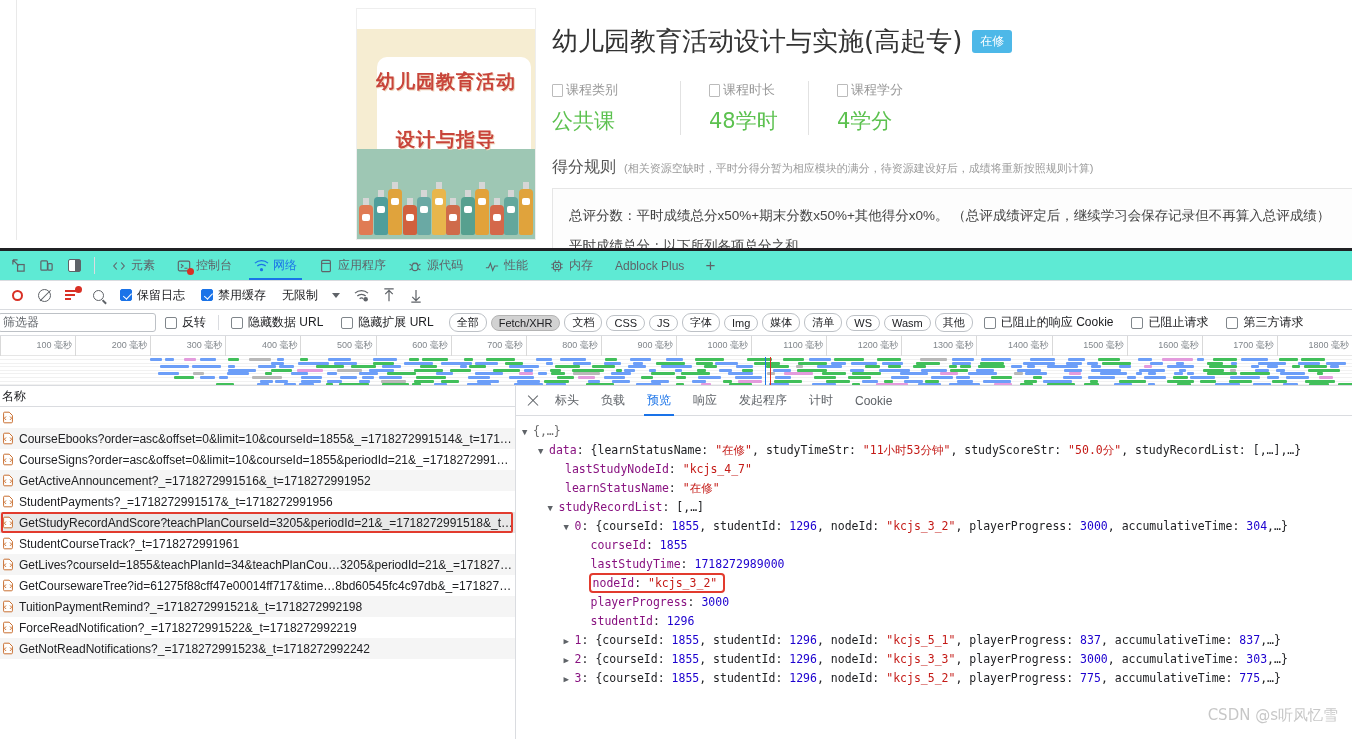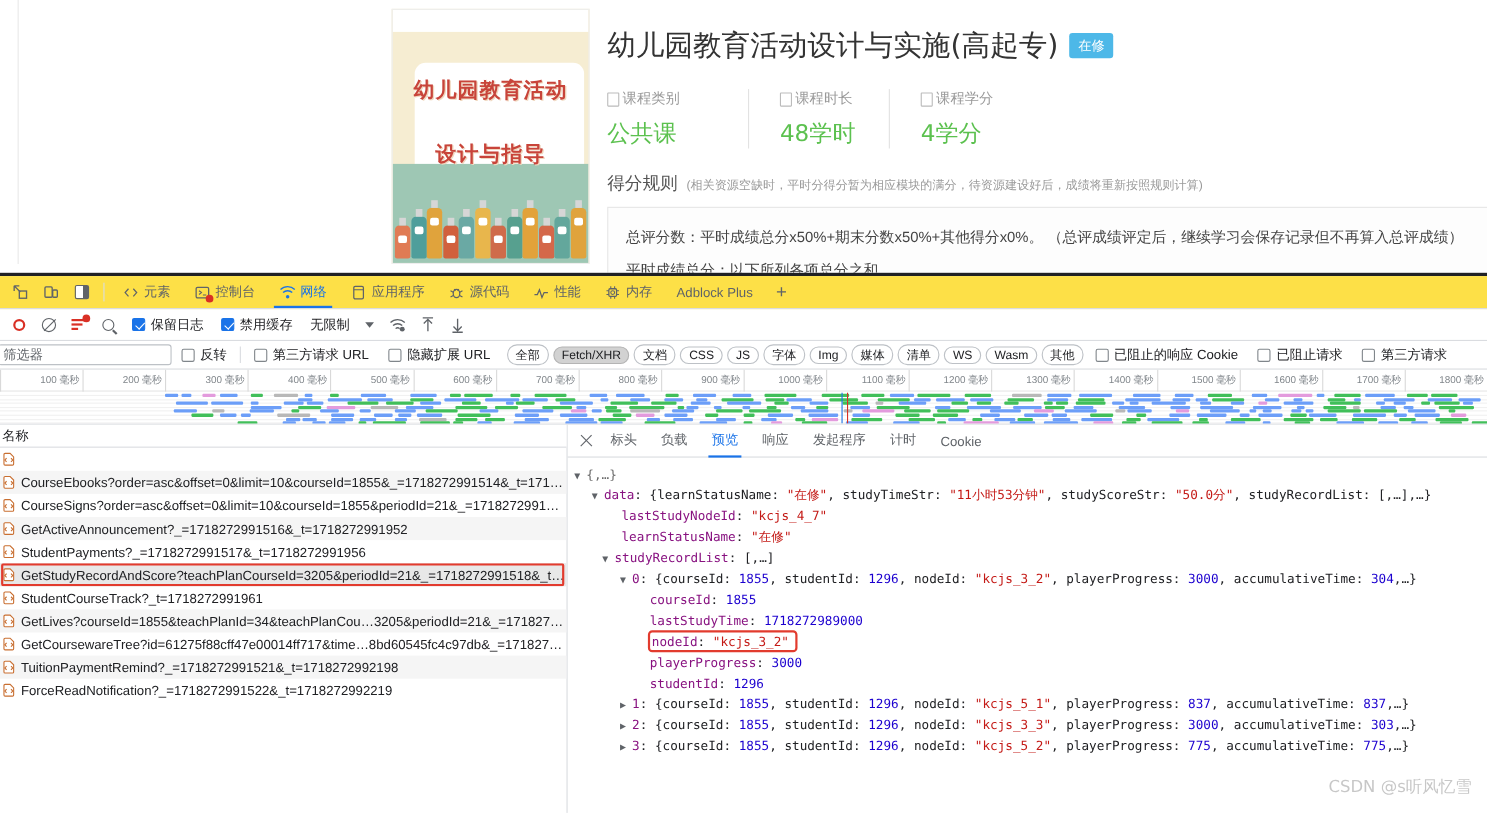--- a/index.html
+++ b/index.html
@@ -41,21 +41,21 @@
   .meta-value { font-size:21px; color:#5cc14f; margin-top:8px; font-family:"DejaVu Sans",sans-serif;}
   #rule-head { margin-top:22px; display:flex; align-items:baseline; gap:8px; }
   #rule-title { font-size:16px; color:#555; }
   #rule-note { font-size:11px; color:#9a9a9a; }
   #rule-box { margin-top:10px; border:1px solid #e6e6e6; background:#fdfdfd; padding:12px 16px; width:1013px; }
   .rule-line { font-size:13.5px; color:#444; line-height:30px; white-space:nowrap; }
 
   
   #devtools { position:absolute; left:0; top:248px; width:1352px; height:491px; background:#fff;
               border-top:3px solid #202124; display:flex; flex-direction:column; }
-  #dt-tabbar { height:30px; display:flex; align-items:stretch; background:#fde047;
+  #dt-tabbar { height:30px; display:flex; align-items:stretch; background:#5eead4;
                border-bottom:1px solid #dadce0; padding-left:4px; }
   .dock-btn { width:28px; display:flex; align-items:center; justify-content:center; color:#5f6368; }
   .dock-glyph { width:13px; height:13px; border:1.4px solid #5f6368; border-radius:2px; position:relative;}
   .dock-glyph.c{ background:linear-gradient(90deg,#fff 0 55%, #5f6368 55% 100%);}
   #dock-sep { width:1px; background:#dadce0; margin:6px 6px; }
   .dt-tab { display:flex; align-items:center; gap:5px; padding:0 11px; color:#5f6368; font-size:12px;
             position:relative; white-space:nowrap; }
   .dt-tab.active { color:#1a73e8; }
   .dt-tab.active::after { content:""; position:absolute; left:6px; right:6px; bottom:0; height:2px; background:#1a73e8; }
   .tab-ico { width:14px; height:14px; display:inline-block; position:relative; color:#5f6368;}
@@ -335,21 +335,21 @@
 
   <div id="dt-filterbar">
     <div id="filter-input">筛选器</div>
     <label class="fb-check">
       <span class="cb"></span>
       <span>反转</span>
     </label>
     <span class="vsep"></span>
     <label class="fb-check">
       <span class="cb"></span>
-      <span>第三方请求 URL</span>
+      <span>隐藏数据 URL</span>
     </label>
     <label class="fb-check">
       <span class="cb"></span>
       <span>隐藏扩展 URL</span>
     </label>
     <div id="types-host" style="display:flex;align-items:center;margin-left:4px">
         <span class="type-pill box">全部</span>
         <span class="type-pill sel">Fetch/XHR</span>
         <span class="type-pill box">文档</span>
         <span class="type-pill box">CSS</span>
@@ -811,20 +811,27 @@
               </svg></span>
             <span class="req-name">TuitionPaymentRemind?_=1718272991521&amp;_t=1718272992198</span>
           </div>
           <div class="req-row">
             <span class="xhr-ico"><svg width="12" height="13" viewBox="0 0 12 13">
                 <path d="M7.2 1.2H2.6a1 1 0 0 0-1 1v8.6a1 1 0 0 0 1 1h6.8a1 1 0 0 0 1-1V4.4z" fill="#fff" stroke="#c96f31" stroke-width="1"></path>
                 <path d="M4 5.5l-1.6 1.7L4 8.9M8 5.5l1.6 1.7L8 8.9" stroke="#c96f31" stroke-width="1" fill="none"></path>
               </svg></span>
             <span class="req-name">ForceReadNotification?_=1718272991522&amp;_t=1718272992219</span>
           </div>
+          <div class="req-row">
+            <span class="xhr-ico"><svg width="12" height="13" viewBox="0 0 12 13">
+                <path d="M7.2 1.2H2.6a1 1 0 0 0-1 1v8.6a1 1 0 0 0 1 1h6.8a1 1 0 0 0 1-1V4.4z" fill="#fff" stroke="#c96f31" stroke-width="1"></path>
+                <path d="M4 5.5l-1.6 1.7L4 8.9M8 5.5l1.6 1.7L8 8.9" stroke="#c96f31" stroke-width="1" fill="none"></path>
+              </svg></span>
+            <span class="req-name">GetNotReadNotifications?_=1718272991523&amp;_t=1718272992242</span>
+          </div>
         </div>
     </div>
 
     <div id="detail-pane">
       <div id="detail-tabs">
         <div class="close-x"></div>
         <div id="dtabs-host" style="display:flex">
             <div class="d-tab">标头</div>
             <div class="d-tab">负载</div>
             <div class="d-tab active">预览</div>

